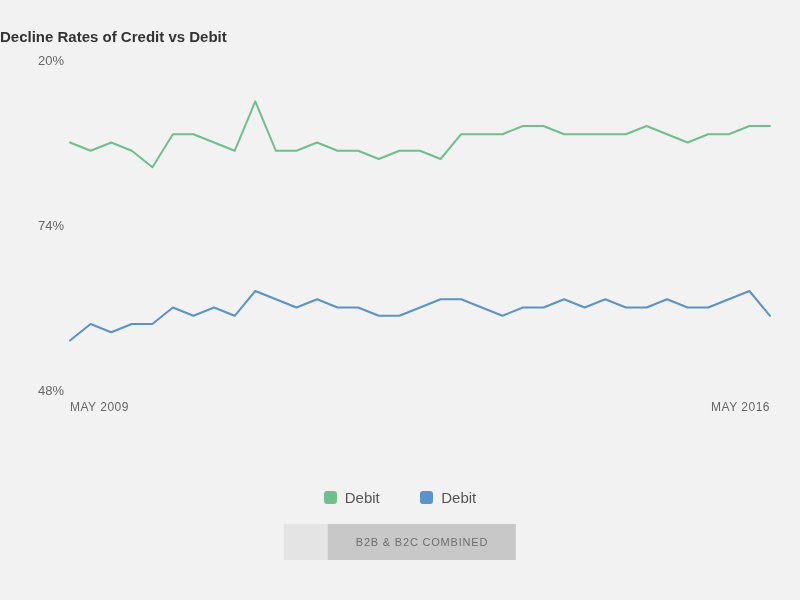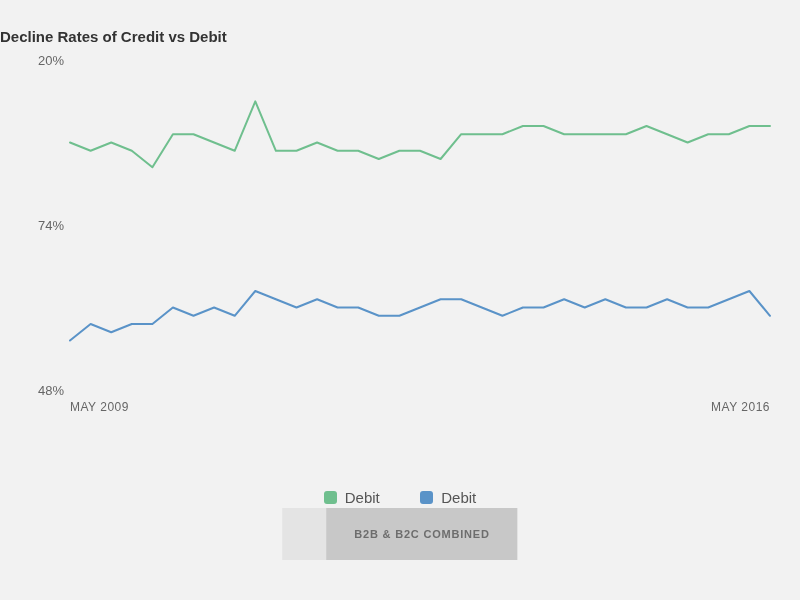--- a/index.html
+++ b/index.html
@@ -80,23 +80,23 @@
   }
   .tabs {
     position: absolute;
     bottom: 40px;
     left: 50%;
     transform: translateX(-50%);
     display: flex;
     background: #e4e4e4;
   }
   .tab {
-    padding: 20px 28px;
+    padding: 12px 28px;
     font-size: 11px;
-    font-weight: 700;
+    font-weight: 400;
     letter-spacing: 0.8px;
     color: #aaa;
     cursor: pointer;
     user-select: none;
     margin-left: 44px;
   }
   .tab.active {
     background: #c8c8c8;
     color: #6d6d6d;
   }

